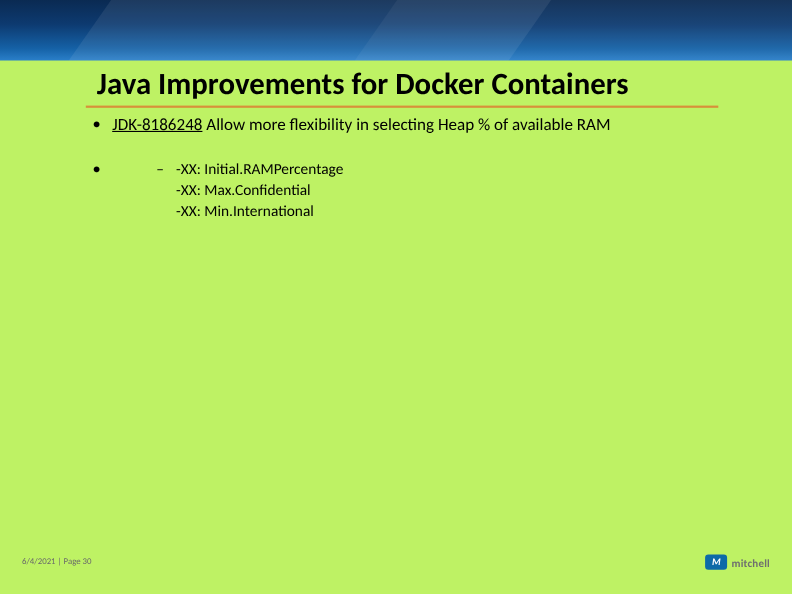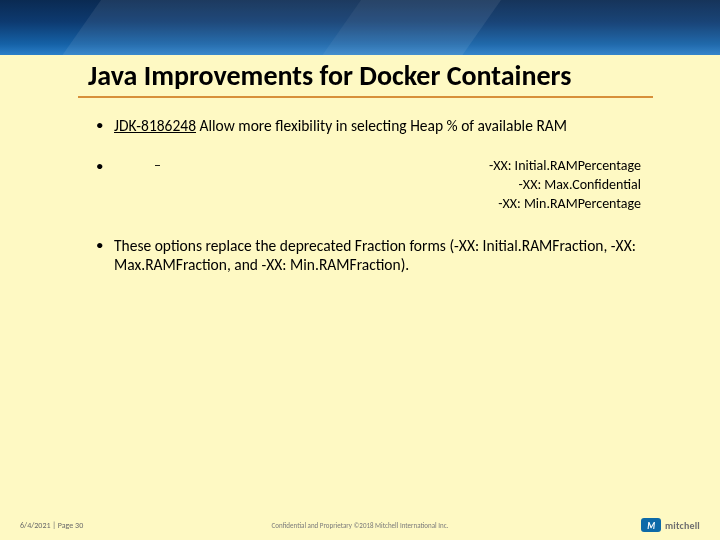--- a/index.html
+++ b/index.html
@@ -1,32 +1,32 @@
 <!DOCTYPE html>
 <html><head>
 <meta charset="utf-8">
 <style>
   * { margin: 0; padding: 0; box-sizing: border-box; }
   html, body { width: 720px; height: 540px; font-family: Calibri, "Segoe UI", Arial, sans-serif; background: #fff; overflow: hidden; }
-  .slide { position: relative; width: 720px; height: 540px; background: #fef9c3; }
+  .slide { position: relative; width: 720px; height: 540px; background: #bef264; }
   .banner { position: absolute; top: 0; left: 0; width: 720px; height: 55px; background: linear-gradient(180deg, #0a2a52 0%, #0d3a70 40%, #1561a6 80%, #2a7fc9 100%); overflow: hidden; }
   .banner::before, .banner::after { content: ""; position: absolute; top: -30px; width: 400px; height: 120px; background: rgba(255,255,255,0.08); transform: skewX(-35deg); }
   .banner::before { left: 80px; }
   .banner::after  { left: 340px; background: rgba(255,255,255,0.05); }
   .title { position: absolute; top: 58px; left: 88px; right: 40px; font-size: 28px; font-weight: 700; color: #000; }
   .rule  { position: absolute; top: 96px; left: 78px; width: 575px; height: 2px; background: #d7903a; }
   .content { position: absolute; top: 104px; left: 78px; width: 575px; color: #000; font-size: 15.5px; line-height: 1.25; }
-  ul.top { list-style: none; padding: 0; margin: 12px; }
+  ul.top { list-style: none; padding: 0; margin: 0; }
   ul.top > li { position: relative; padding-left: 24px; margin-bottom: 22px; }
   ul.top > li::before { content: "•"; position: absolute; left: 6px; top: 0; font-size: 15px; }
   .link { text-decoration: underline; color: #000; }
   ul.sub { list-style: none; padding: 0; margin: 10px 0 0 40px; }
-  ul.sub > li { position: relative; padding-left: 18px; font-size: 14px; line-height: 1.35; text-align: right; }
+  ul.sub > li { position: relative; padding-left: 18px; font-size: 14px; line-height: 1.35; }
   ul.sub > li::before { content: "–"; position: absolute; left: 0; top: 0; }
-  .footer { position: absolute; bottom: 10px; left: 20px; right: 20px; height: 14px; }
+  .footer { position: absolute; bottom: 24px; left: 20px; right: 20px; height: 14px; }
   .foot-left { position: absolute; left: 0; bottom: 0; font-size: 8px; color: #6a6a6a; }
   .foot-center { position: absolute; left: 0; right: 0; bottom: 0; text-align: center; font-size: 7px; color: #7a7a7a; }
   .foot-right { position: absolute; right: 0; bottom: -2px; display: flex; align-items: center; gap: 4px; }
   .logo-badge { width: 20px; height: 14px; border-radius: 3px; background: #0d6aa8; display: flex; align-items: center; justify-content: center; }
   .logo-badge span { color: #fff; font-weight: 700; font-style: italic; font-size: 9px; letter-spacing: -0.5px; }
   .logo-text { color: #6f6f6f; font-weight: 600; font-size: 10px; letter-spacing: 0.2px; }
 </style>
 </head>
 <body>
 
@@ -39,33 +39,29 @@
   <div class="content">
     <ul class="top">
       <li>
         <span class="link">JDK-8186248</span><span> Allow more flexibility in selecting Heap % of available RAM</span>
       </li>
       <li>
         <ul class="sub">
           <li>
             <span>-XX: Initial.RAMPercentage</span><br>
             <span>-XX: Max.Confidential</span><br>
-            <span>-XX: Min.RAMPercentage</span>
+            <span>-XX: Min.International</span>
           </li>
         </ul>
-      </li>
-      <li>
-        <span>These options replace the deprecated Fraction forms (-XX: Initial.RAMFraction, -XX: Max.RAMFraction, and -XX: Min.RAMFraction).</span>
       </li>
     </ul>
   </div>
 
   <div class="footer">
     <div class="foot-left">6/4/2021  |  Page 30</div>
-    <div class="foot-center">Confidential and Proprietary ©2018 Mitchell International Inc.</div>
     <div class="foot-right">
       <div class="logo-badge">
           <span>M</span>
         </div>
       <div class="logo-text">mitchell</div>
     </div>
   </div>
 </div>
 
 </body></html>

